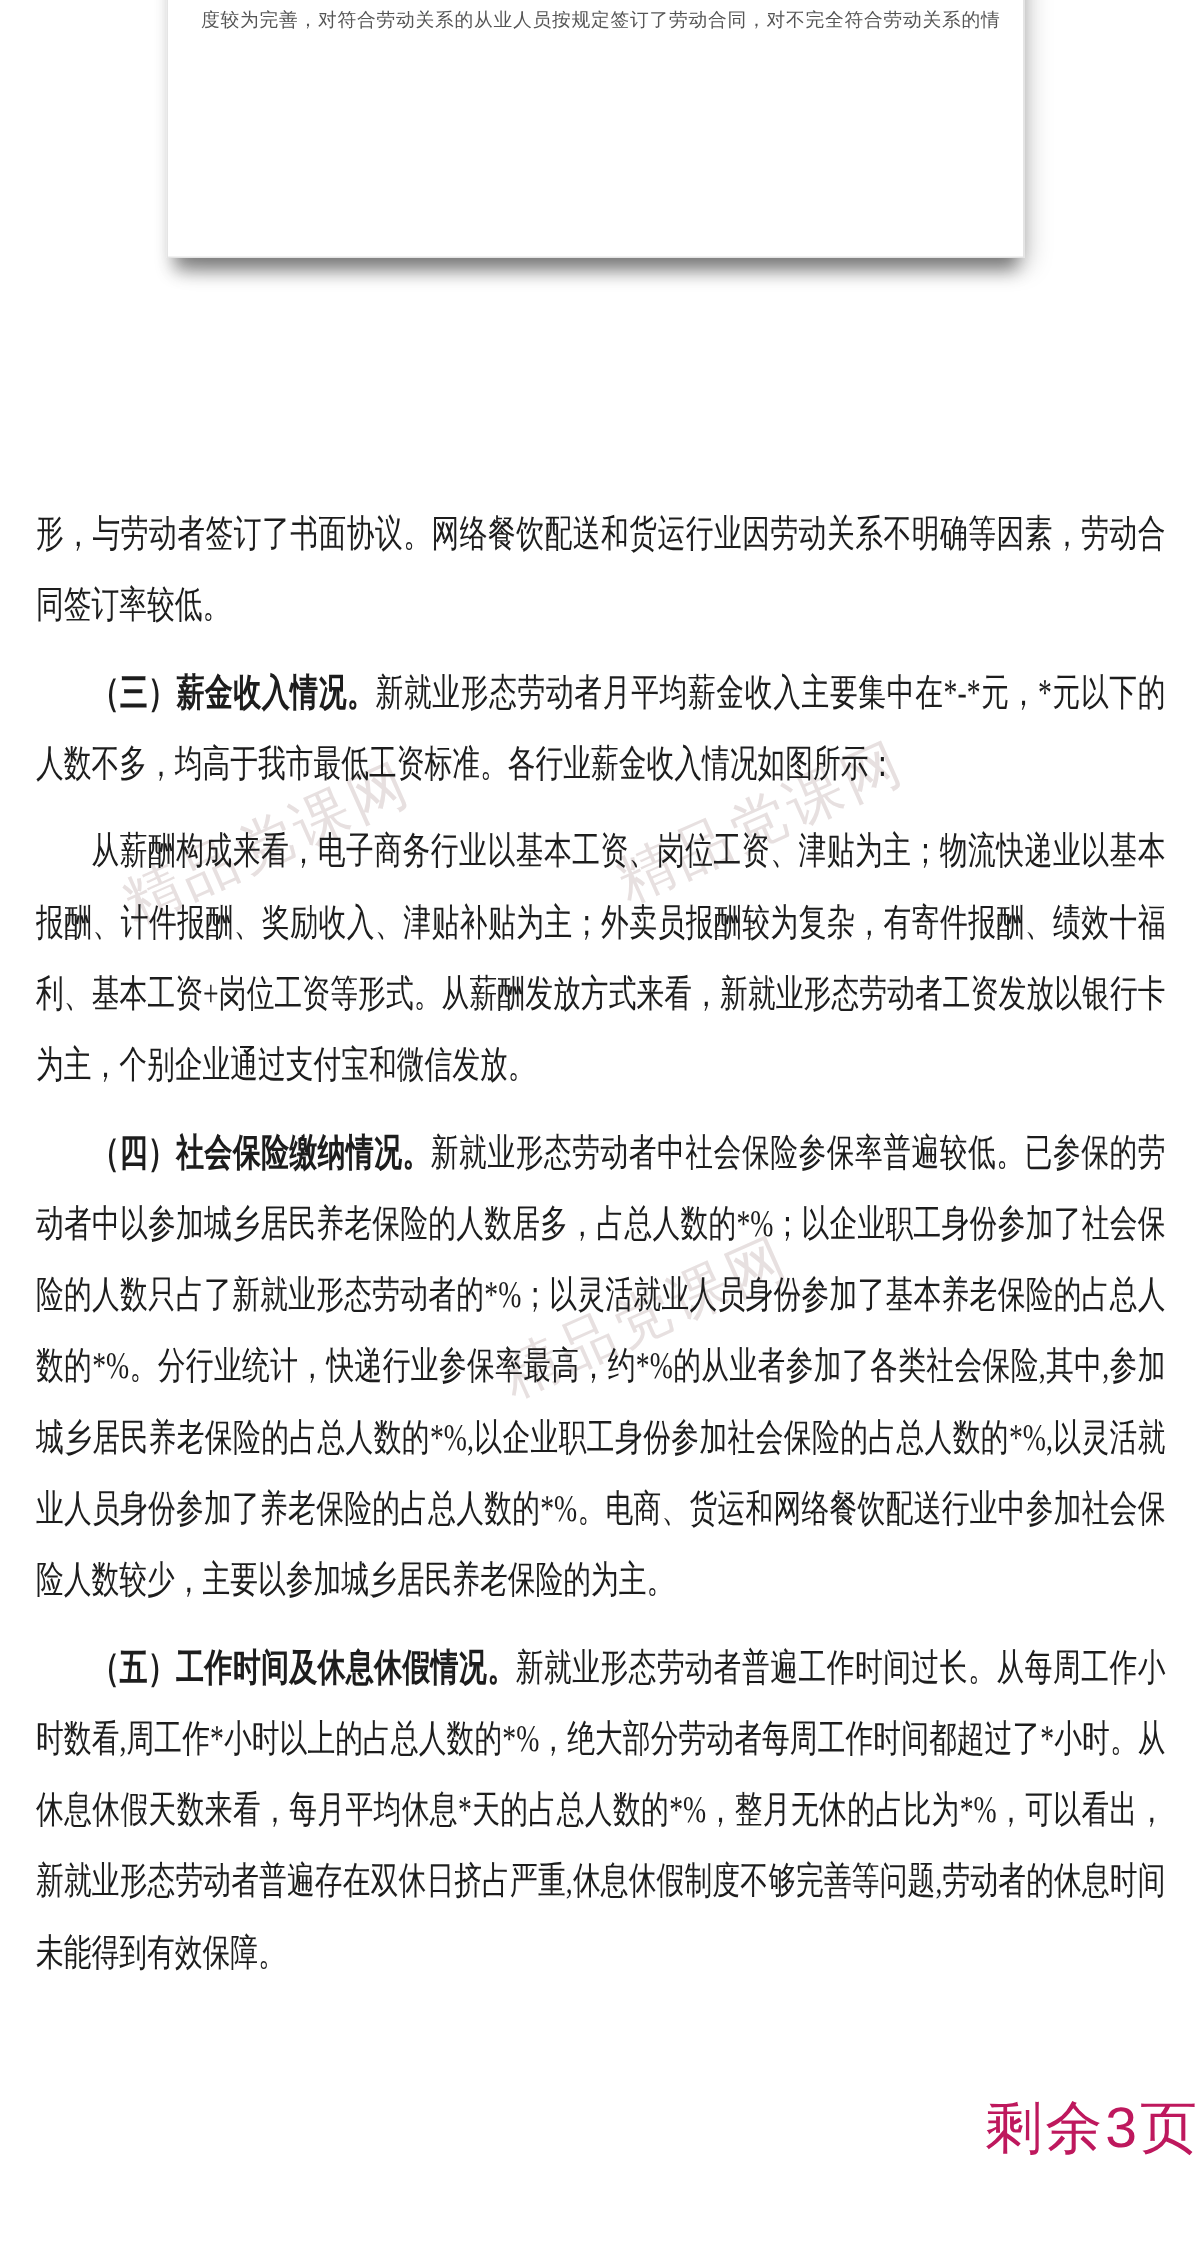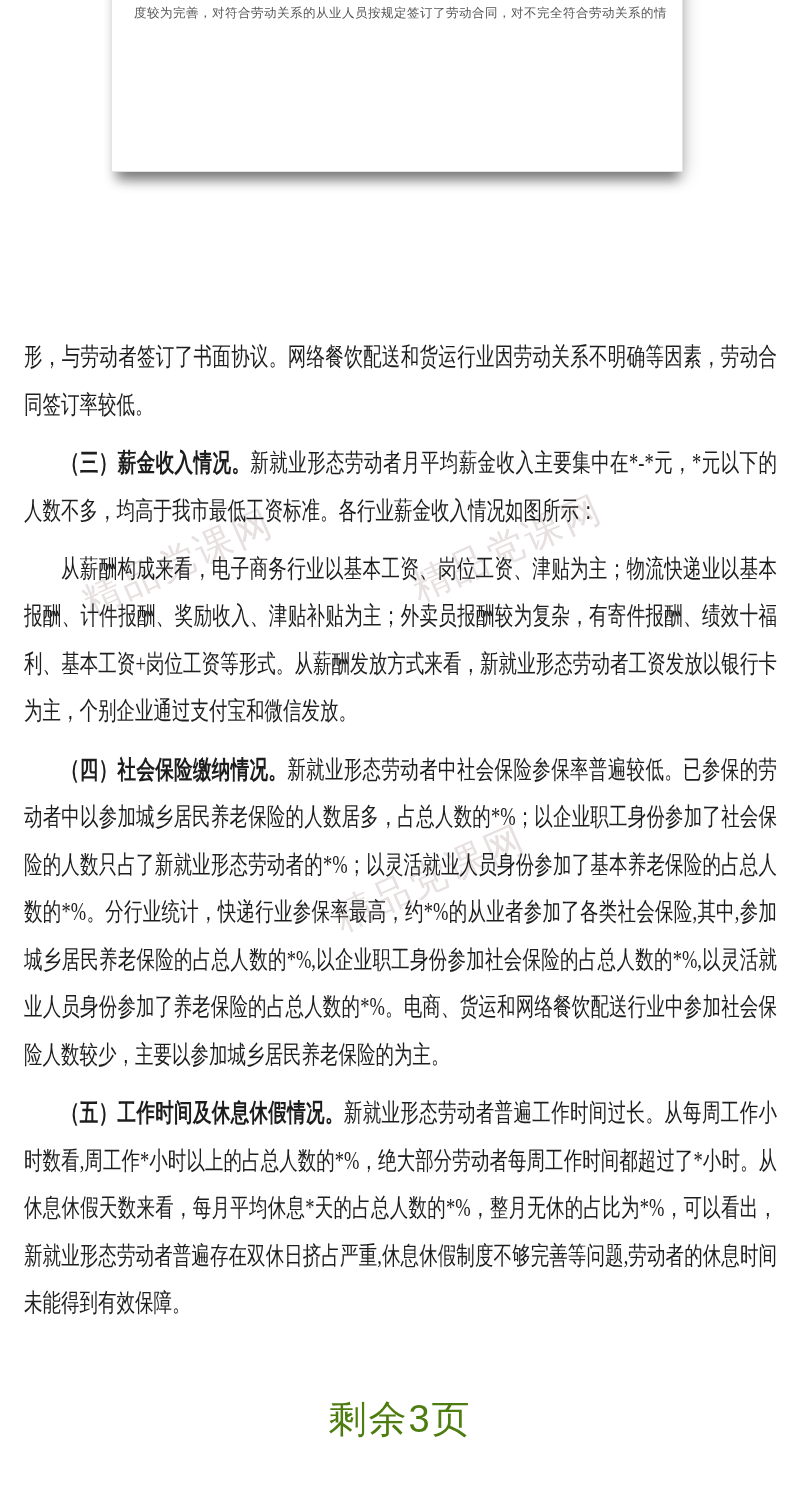--- a/index.html
+++ b/index.html
@@ -63,17 +63,17 @@
     </div>
 
   <div class="content" id="content">
       <p class=" first">形，与劳动者签订了书面协议。网络餐饮配送和货运行业因劳动关系不明确等因素，劳动合同签订率较低。</p>
       <p class="indent"><b>（三）薪金收入情况。</b>新就业形态劳动者月平均薪金收入主要集中在*-*元，*元以下的人数不多，均高于我市最低工资标准。各行业薪金收入情况如图所示：</p>
       <p class="indent">从薪酬构成来看，电子商务行业以基本工资、岗位工资、津贴为主；物流快递业以基本报酬、计件报酬、奖励收入、津贴补贴为主；外卖员报酬较为复杂，有寄件报酬、绩效十福利、基本工资+岗位工资等形式。从薪酬发放方式来看，新就业形态劳动者工资发放以银行卡为主，个别企业通过支付宝和微信发放。</p>
       <p class="indent"><b>（四）社会保险缴纳情况。</b>新就业形态劳动者中社会保险参保率普遍较低。已参保的劳动者中以参加城乡居民养老保险的人数居多，占总人数的*%；以企业职工身份参加了社会保险的人数只占了新就业形态劳动者的*%；以灵活就业人员身份参加了基本养老保险的占总人数的*%。分行业统计，快递行业参保率最高，约*%的从业者参加了各类社会保险,其中,参加城乡居民养老保险的占总人数的*%,以企业职工身份参加社会保险的占总人数的*%,以灵活就业人员身份参加了养老保险的占总人数的*%。电商、货运和网络餐饮配送行业中参加社会保险人数较少，主要以参加城乡居民养老保险的为主。</p>
       <p class="indent"><b>（五）工作时间及休息休假情况。</b>新就业形态劳动者普遍工作时间过长。从每周工作小时数看,周工作*小时以上的占总人数的*%，绝大部分劳动者每周工作时间都超过了*小时。从休息休假天数来看，每月平均休息*天的占总人数的*%，整月无休的占比为*%，可以看出，新就业形态劳动者普遍存在双休日挤占严重,休息休假制度不够完善等问题,劳动者的休息时间未能得到有效保障。</p>
     </div>
 
-  <div class="footer" style="color: #4d7c0f;">
+  <div class="footer" style="color: #be185d; justify-content: flex-end;">
     <span>剩余3页</span>
   </div>
 
 </div>
 
 </body></html>

